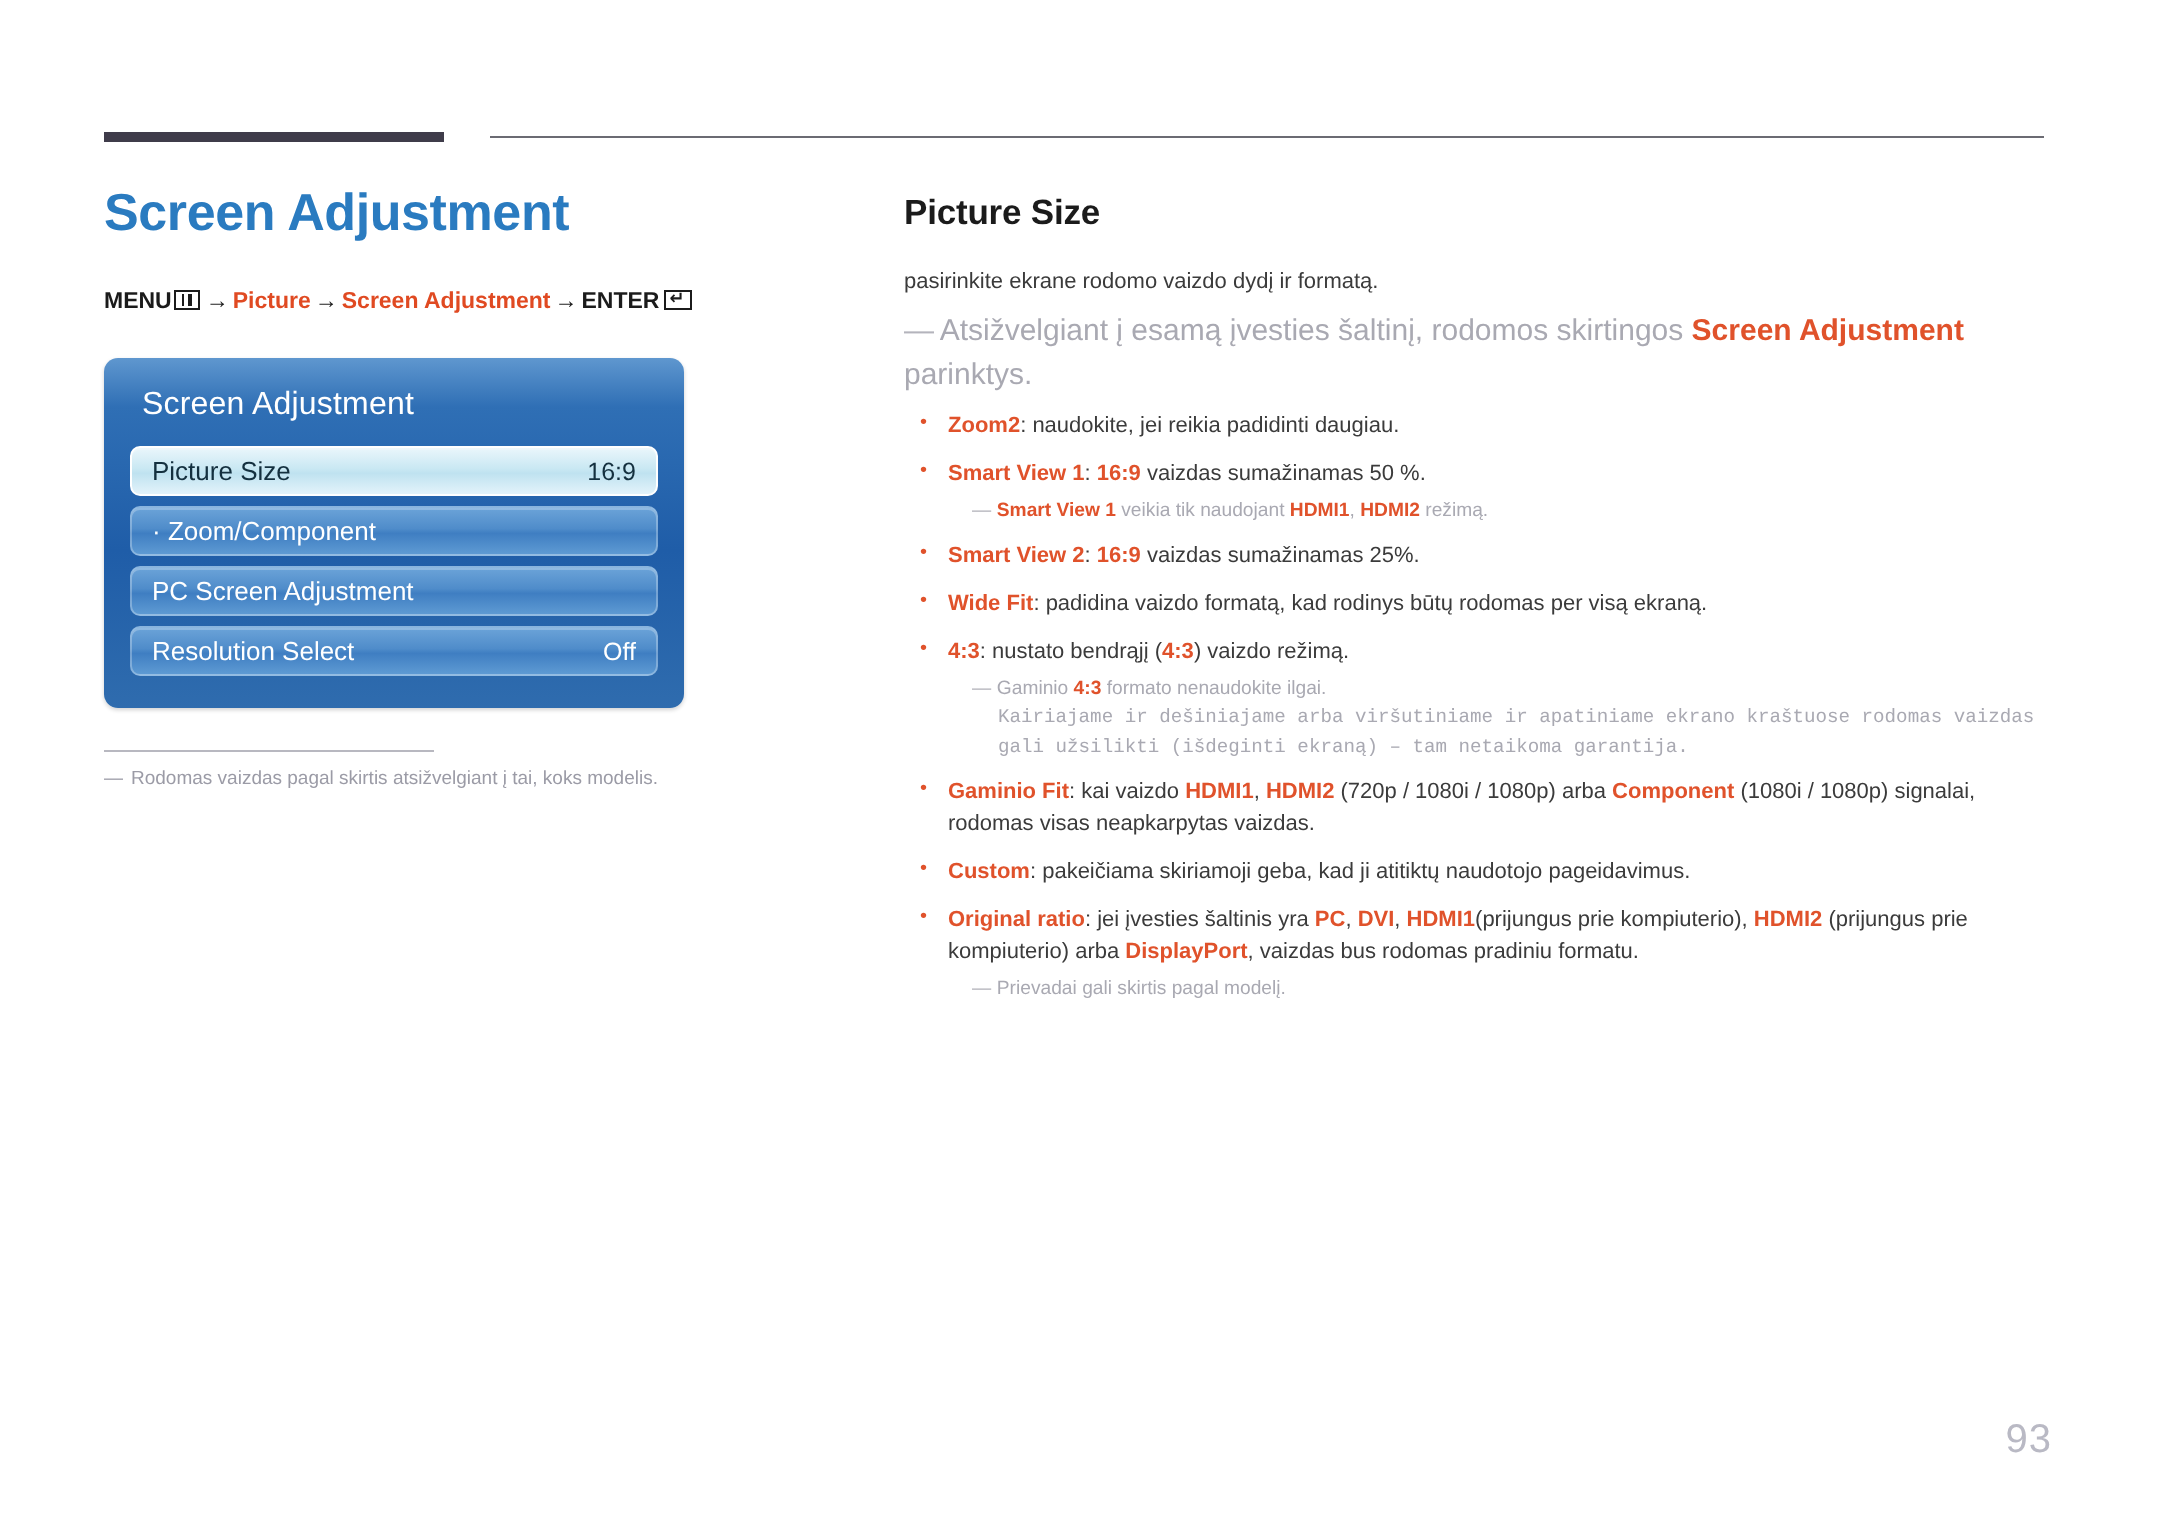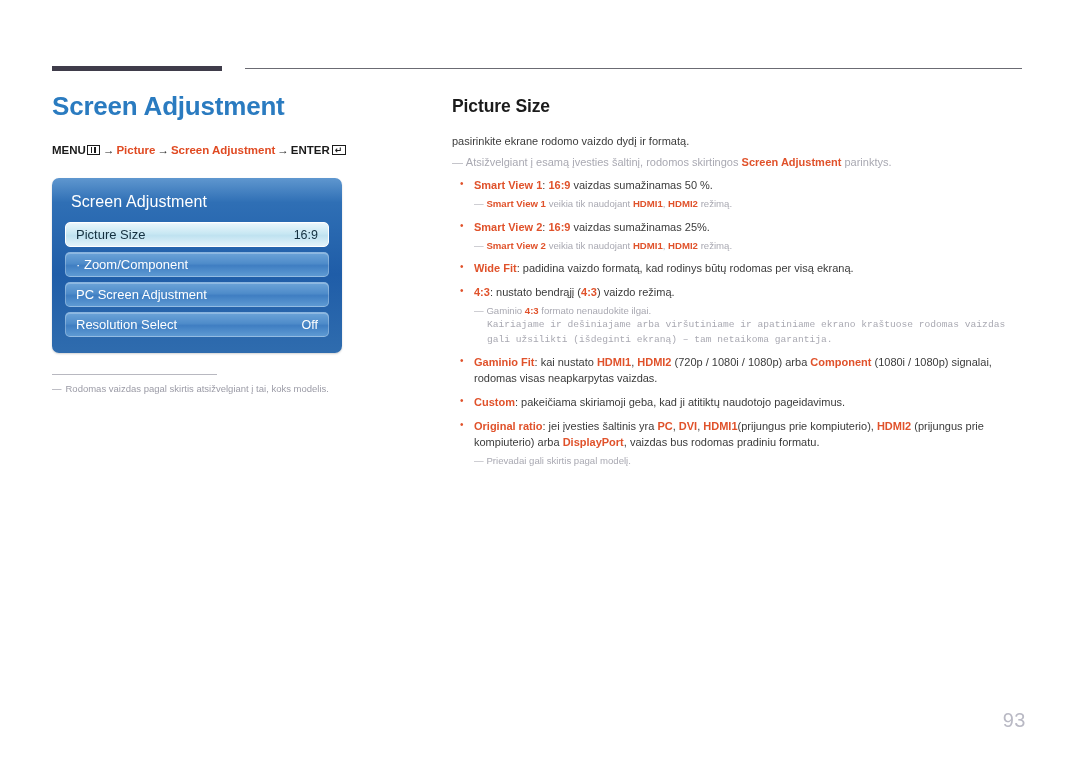--- a/index.html
+++ b/index.html
@@ -169,21 +169,21 @@
     letter-spacing: -0.1px;
   }
   .intro {
     font-size: 11px;
     color: #3b3b3b;
     margin-bottom: 6px;
     line-height: 1.4;
   }
 
   .note {
-    font-size: 11px;
+    font-size: 15px;
     color: #a9a9b2;
     line-height: 1.45;
     margin-bottom: 7px;
     padding-left: 0;
   }
   .note .dash {
     color: #b4b4bc;
     letter-spacing: -1.2px;
     margin-right: 4px;
   }
@@ -220,21 +220,21 @@
     padding-left: 0px;
   }
   .subnote .dash {
     color: #b4b4bc;
     letter-spacing: -1.2px;
     margin-right: 4px;
   }
   .subnote .accent { color: #e0522b; font-weight: bold; }
   .subnote .cont { display: block; padding-left: 13px; font-family: Liberation Mono, monospace; }
 
-  li .subnote { margin-top: 3px; }
+  li .subnote { margin-top: 3px; margin-left: 12px; }
 
   
   .page-no {
     position: absolute;
     right: 54px;
     bottom: 31px;
     font-size: 20px;
     color: #b9b9c4;
     letter-spacing: 0.5px;
     margin-top: 12px;
@@ -284,23 +284,24 @@
 
 <div class="right-col">
   <h2 class="section-title">Picture Size</h2>
   <div class="intro">pasirinkite ekrane rodomo vaizdo dydį ir formatą.</div>
 
   <div class="note">
     <span class="dash">―</span><span>Atsižvelgiant į esamą įvesties šaltinį, rodomos skirtingos </span><span class="accent">Screen Adjustment</span><span> parinktys.</span>
   </div>
 
   <ul class="bullets">
+      <li><span class="accent">Zoom2</span><span>: </span><span>naudokite, jei reikia padidinti daugiau.</span></li>
       <li><span class="accent">Smart View 1</span><span>: </span><span class="accent">16:9</span><span> vaizdas sumažinamas 50 %.</span><div class="subnote"><span class="dash">―</span><span class="accent">Smart View 1</span><span> veikia tik naudojant </span><span class="accent">HDMI1</span><span>, </span><span class="accent">HDMI2</span><span> režimą.</span></div></li>
-      <li><span class="accent">Smart View 2</span><span>: </span><span class="accent">16:9</span><span> vaizdas sumažinamas 25%.</span><div class="subnote"><span class="dash">―</span><span class="accent">Smart View 2</span><span> veikia tik naudojant </span><span class="accent">HDMI1</span><span>, </span><span class="accent">HDMI2</span><span> režimą.</span></div></li>
+      <li><span class="accent">Smart View 2</span><span>: </span><span class="accent">16:9</span><span> vaizdas sumažinamas 25%.</span></li>
       <li><span class="accent">Wide Fit</span><span>: </span><span>padidina vaizdo formatą, kad rodinys būtų rodomas per visą ekraną.</span></li>
       <li><span class="accent">4:3</span><span>: </span><span>nustato bendrąjį (</span><span class="accent">4:3</span><span>) vaizdo režimą.</span><div class="subnote"><span class="dash">―</span><span>Gaminio </span><span class="accent">4:3</span><span> formato nenaudokite ilgai.</span><span class="cont">Kairiajame ir dešiniajame arba viršutiniame ir apatiniame ekrano kraštuose rodomas vaizdas gali užsilikti (išdeginti ekraną) – tam netaikoma garantija.</span></div></li>
-      <li><span class="accent">Gaminio Fit</span><span>: </span><span>kai nustato </span><span class="accent">HDMI1</span><span>, </span><span class="accent">HDMI2</span><span> (720p / 1080i / 1080p) arba </span><span class="accent">Component</span><span> (1080i / 1080p) signalai, rodomas visas neapkarpytas vaizdas.</span></li>
+      <li><span class="accent">Gaminio Fit</span><span>: </span><span>kai vaizdo </span><span class="accent">HDMI1</span><span>, </span><span class="accent">HDMI2</span><span> (720p / 1080i / 1080p) arba </span><span class="accent">Component</span><span> (1080i / 1080p) signalai, rodomas visas neapkarpytas vaizdas.</span></li>
       <li><span class="accent">Custom</span><span>: </span><span>pakeičiama skiriamoji geba, kad ji atitiktų naudotojo pageidavimus.</span></li>
       <li><span class="accent">Original ratio</span><span>: </span><span>jei įvesties šaltinis yra </span><span class="accent">PC</span><span>, </span><span class="accent">DVI</span><span>, </span><span class="accent">HDMI1</span><span>(prijungus prie kompiuterio), </span><span class="accent">HDMI2</span><span> (prijungus prie kompiuterio) arba </span><span class="accent">DisplayPort</span><span>, vaizdas bus rodomas pradiniu formatu.</span><div class="subnote"><span class="dash">―</span><span>Prievadai gali skirtis pagal modelį.</span></div></li>
     </ul>
 </div>
 
 <div class="page-no">93</div>
 
 </body></html>

